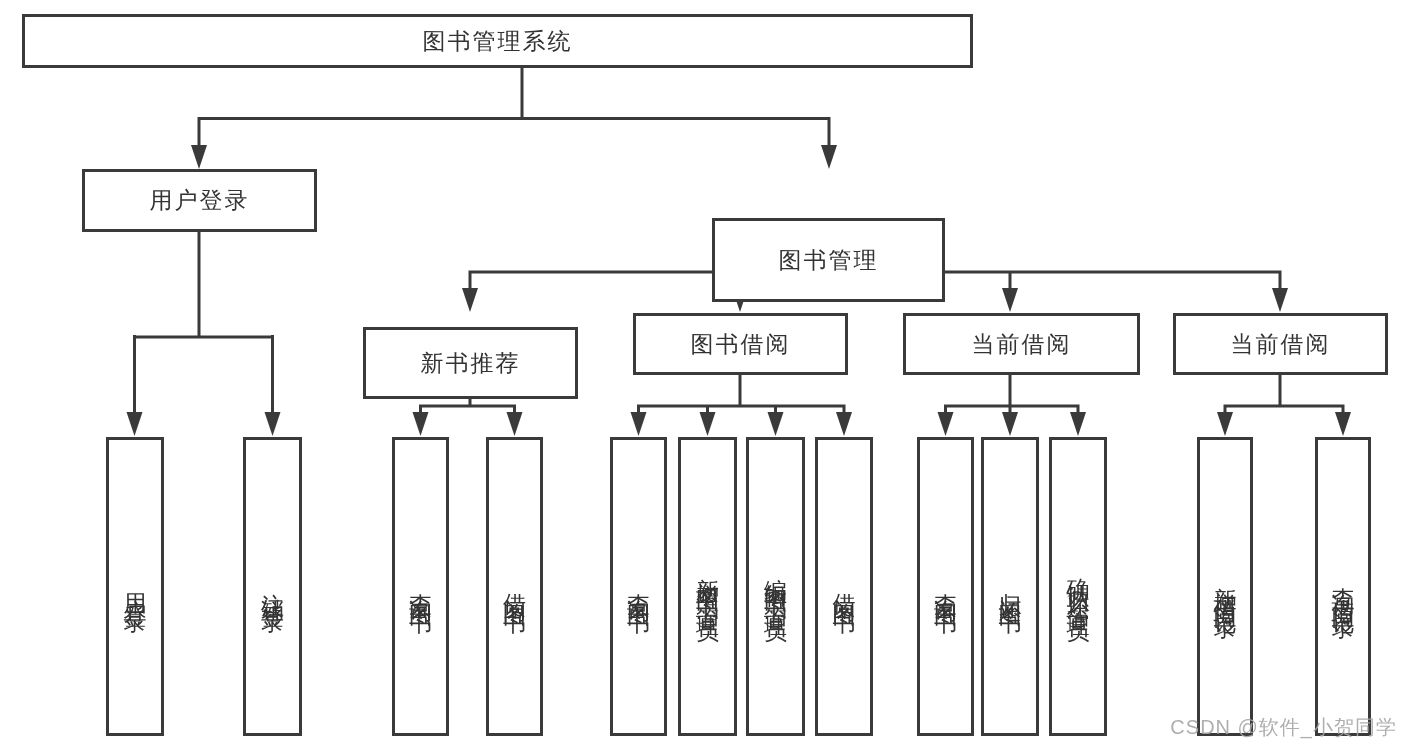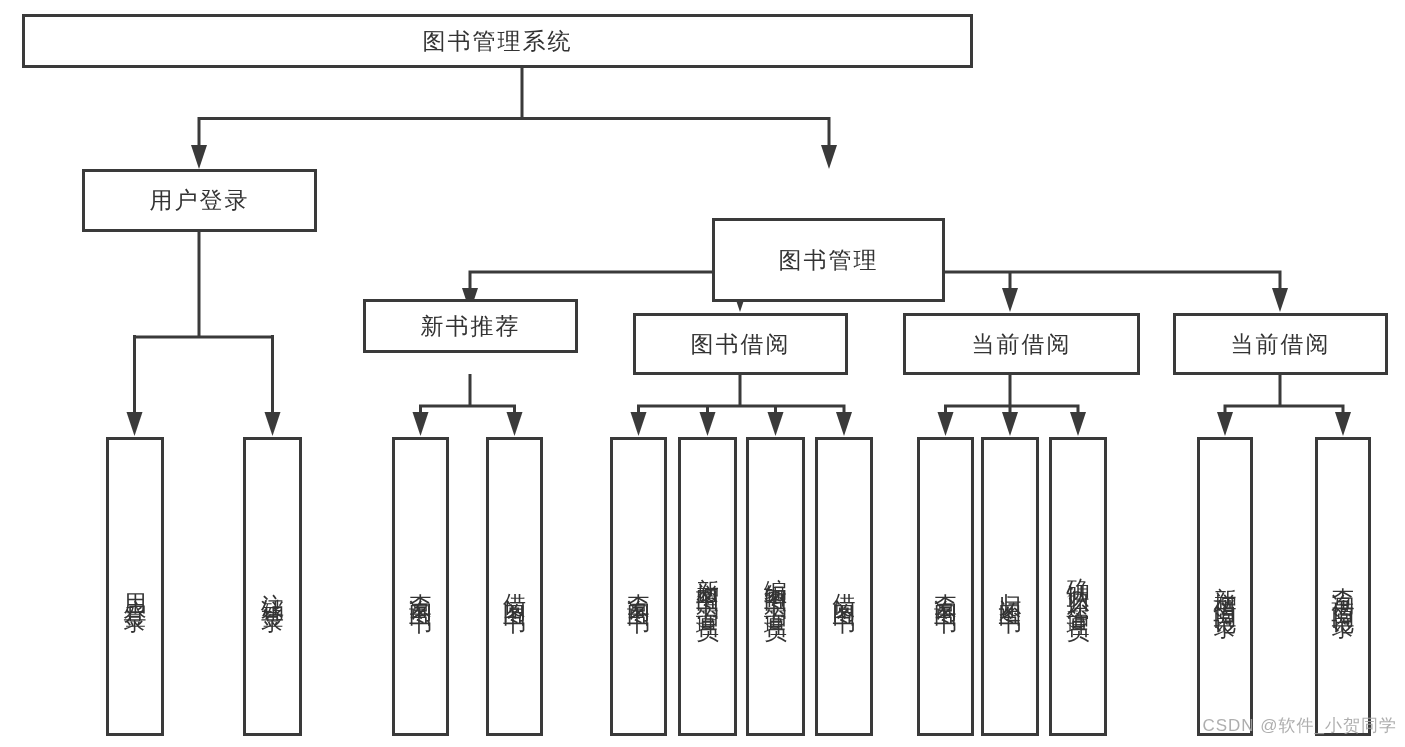--- a/index.html
+++ b/index.html
@@ -32,21 +32,21 @@
   .vbox span{
     writing-mode:vertical-rl;
     font-size:23px;
     letter-spacing:6px;
     line-height:1;
     white-space:nowrap;
   }
   #watermark{
     position:absolute;
     top:714px;right:8px;
-    font-size:17px;
+    font-size:20px;
     color:var(--watermark);
     letter-spacing:1px;
     opacity:.9;
     white-space:nowrap;
   }
 </style>
 </head>
 <body>
 
 <div id="canvas">
@@ -95,21 +95,21 @@
     <span>图书管理系统</span>
   </div>
 
   <div class="hbox" style="left:82px;top:169px;width:235px;height:63px;">
     <span>用户登录</span>
   </div>
   <div class="hbox" style="left:712px;top:170px;width:233px;height:84px;margin-top:48px;">
     <span>图书管理</span>
   </div>
 
-  <div class="hbox" style="left:363px;top:299px;width:215px;height:54px;text-align:right;">
+  <div class="hbox" style="left:363px;top:327px;width:215px;height:72px;text-align:right;">
     <span>新书推荐</span>
   </div>
   <div class="hbox" style="left:633px;top:313px;width:215px;height:62px;">
     <span>图书借阅</span>
   </div>
   <div class="hbox" style="left:903px;top:313px;width:237px;height:62px;">
     <span>当前借阅</span>
   </div>
   <div class="hbox" style="left:1173px;top:313px;width:215px;height:62px;">
     <span>当前借阅</span>

